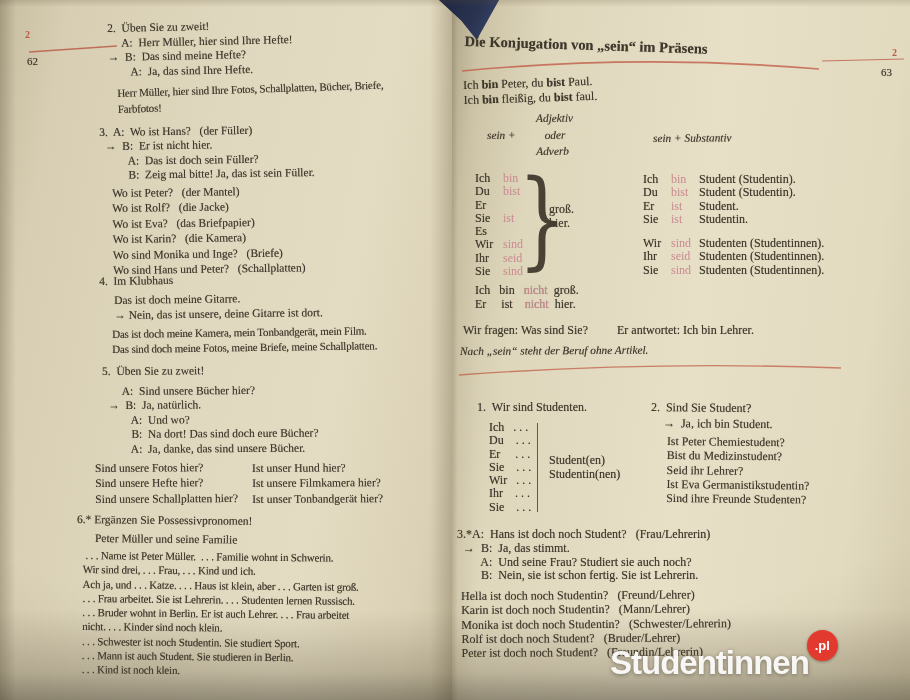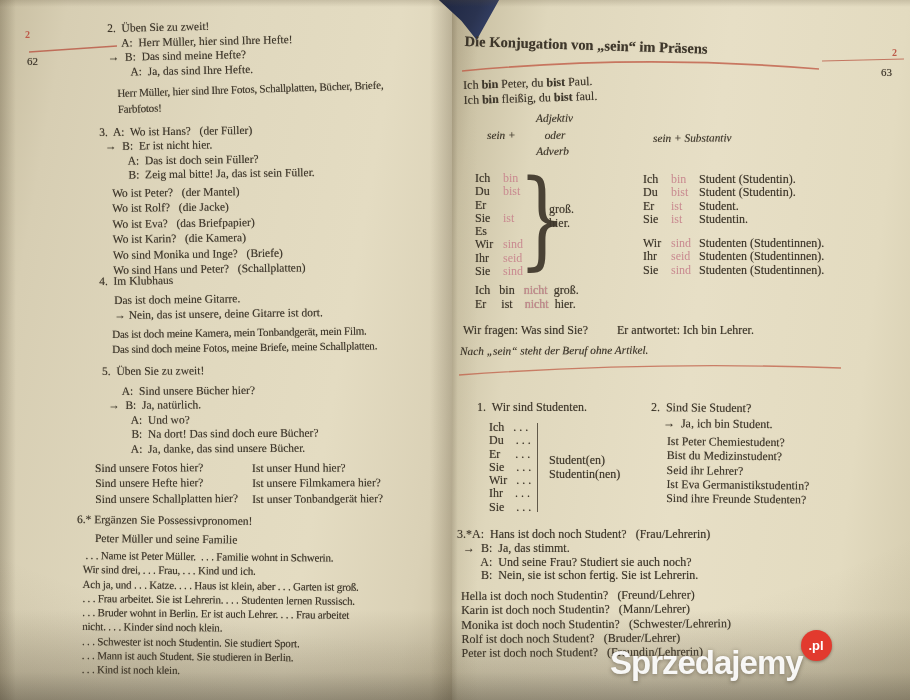--- a/index.html
+++ b/index.html
@@ -134,17 +134,17 @@
   <div class="t lh143 f118 rC ink-soft" style="left:667px;top:434px;"><div>Ist Peter Chemiestudent?</div><div>Bist du Medizinstudent?</div><div>Seid ihr Lehrer?</div><div>Ist Eva Germanistikstudentin?</div><div>Sind ihre Freunde Studenten?</div></div>
 
   <div class="t lh138 f12 ink-soft" style="left:457px;top:528px;"><div>3.*A:  Hans ist doch noch Student?   (Frau/Lehrerin)</div><div>  →  B:  Ja, das stimmt.</div><div>        A:  Und seine Frau? Studiert sie auch noch?</div><div>        B:  Nein, sie ist schon fertig. Sie ist Lehrerin.</div></div>
   <div class="t lh143 f12 rF ink-soft" style="left:461px;top:589px;"><div>Hella ist doch noch Studentin?   (Freund/Lehrer)</div><div>Karin ist doch noch Studentin?   (Mann/Lehrer)</div><div>Monika ist doch noch Studentin?   (Schwester/Lehrerin)</div><div>Rolf ist doch noch Student?   (Bruder/Lehrer)</div><div>Peter ist doch noch Student?   (Freundin/Lehrerin)</div></div>
 
   <div class="edge-left"></div>
   <div class="edge-top"></div>
   <div class="vignette"></div>
 
   <div class="watermark">
-    <span class="wm-text">Sprzedajemy</span>
+    <span class="wm-text">Studentinnen</span>
     <span class="wm-badge">.pl</span>
   </div>
 
 </div>
 
 </body></html>

